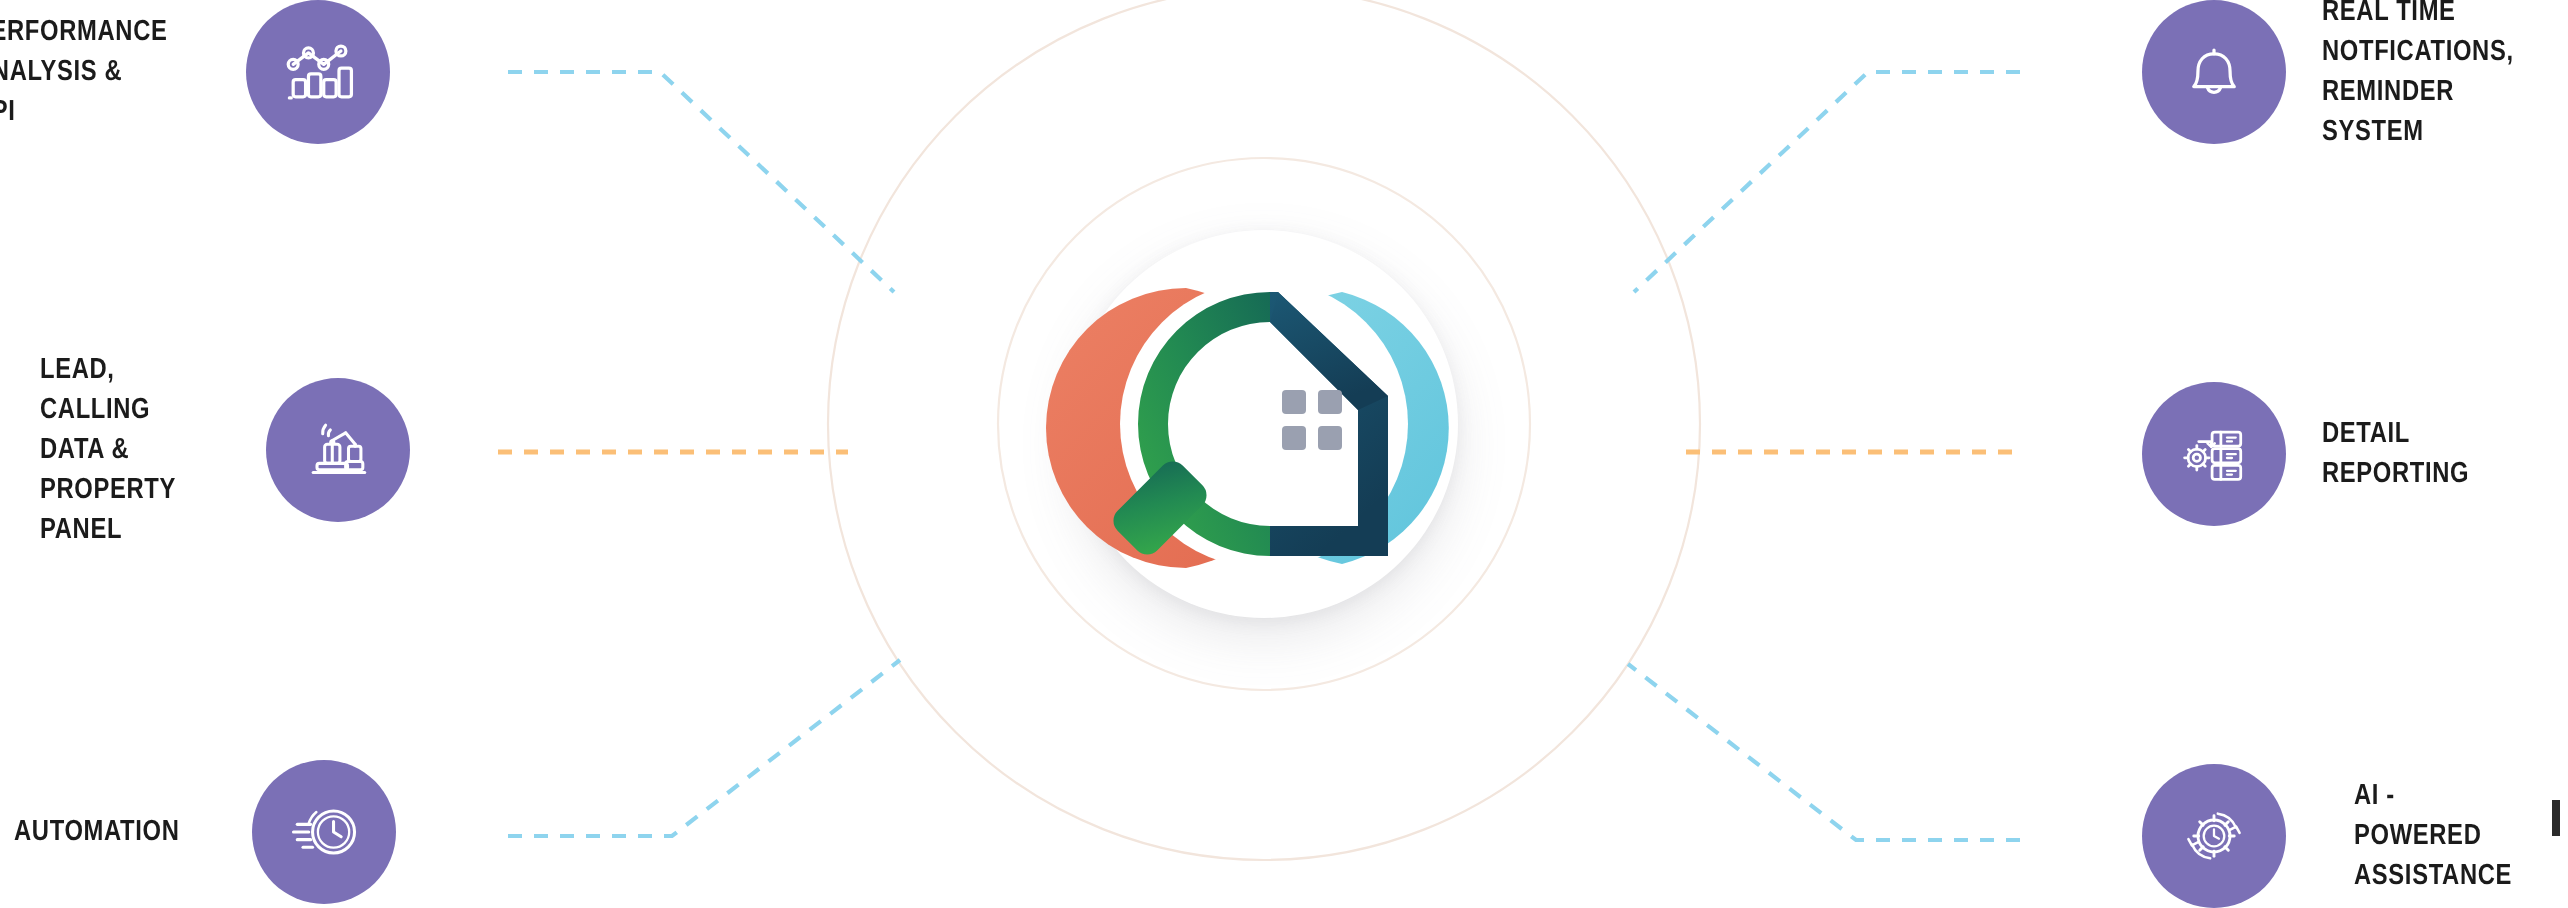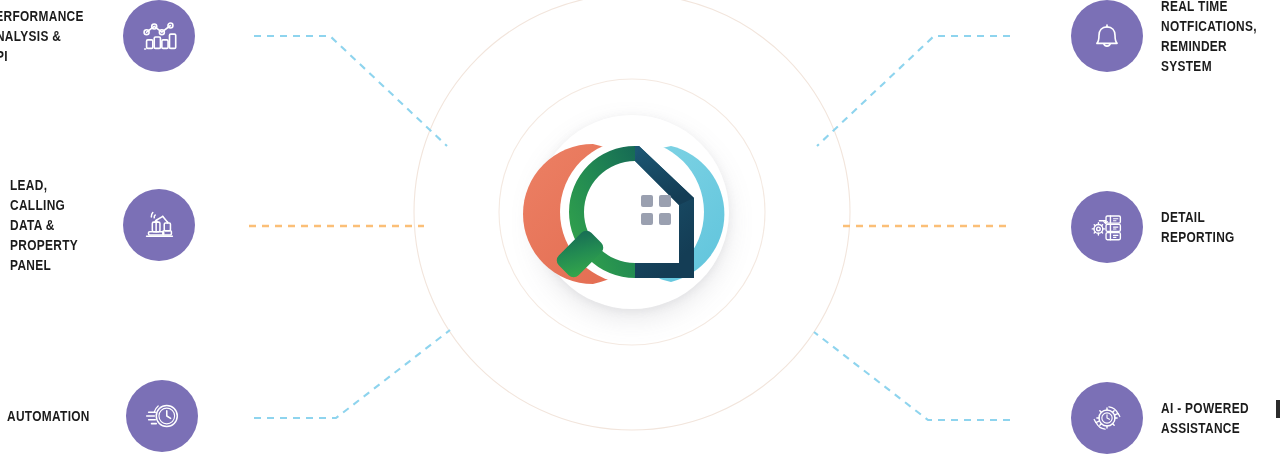--- a/index.html
+++ b/index.html
@@ -38,25 +38,25 @@
     white-space:pre-line;
   }
   .left .flabel{text-align:left;transform-origin:left center;}
   .right .flabel{text-align:left;transform-origin:left center;}
   .left{flex-direction:row;}
   .left .flabel{margin-right:18px;}
   .right .flabel{margin-left:18px;}
 
   
   #feat-perf   {left:10px;  top:0px;   width:185px;justify-content:flex-end;}
-  #feat-lead   {left:10px;  top:189px; width:185px;justify-content:flex-end;}
+  #feat-lead   {left:20px;  top:189px; width:185px;justify-content:flex-end;}
   #feat-auto   {left:10px;  top:380px; width:185px;justify-content:center;}
   #feat-notif  {left:1071px;top:0px;   width:213px;}
   #feat-report {left:1071px;top:191px; width:213px;}
-  #feat-ai     {left:1071px;top:382px; width:213px;}
+  #feat-ai     {left:1071px;top:382px; width:213px;gap:16px;}
 
   #feat-perf .badge,#feat-lead .badge,#feat-auto .badge{margin-left:0;}
 
   
   .feat{height:72px;}
   .flabel{display:block;}
 
   .edge-clip{
     position:absolute;left:1276px;top:400px;width:4px;height:18px;
     background:#2b2b2b;

